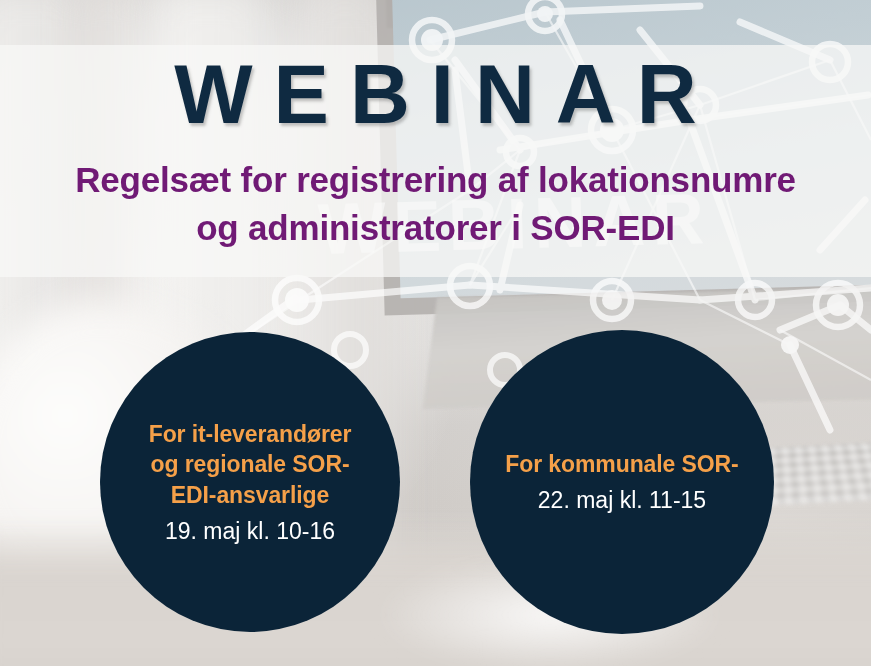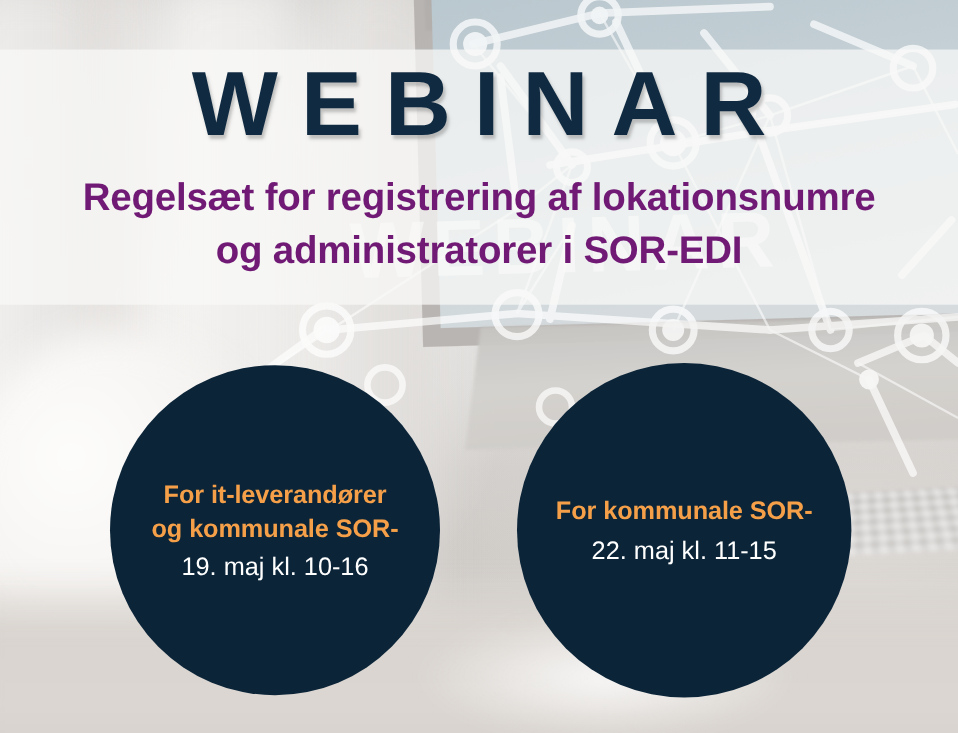--- a/index.html
+++ b/index.html
@@ -346,21 +346,22 @@
     <div class="webinar-title">WEBINAR</div>
     <div class="subtitle">
       <span class="ln">Regelsæt for registrering af lokationsnumre</span>
       <span class="ln">og administratorer i SOR-EDI</span>
     </div>
   </div>
 
   <div class="circle left">
     <div class="circle-heading">
       <span class="ln">For it-leverandører</span>
-      <span class="ln">og kommunale SOR-</span>
+      <span class="ln">og regionale SOR-</span>
+      <span class="ln">EDI-ansvarlige</span>
     </div>
     <div class="circle-date">19. maj kl. 10-16</div>
   </div>
 
   <div class="circle right">
     <div class="circle-heading">
       <span class="ln">For kommunale SOR-</span>
     </div>
     <div class="circle-date">22. maj kl. 11-15</div>
   </div>

